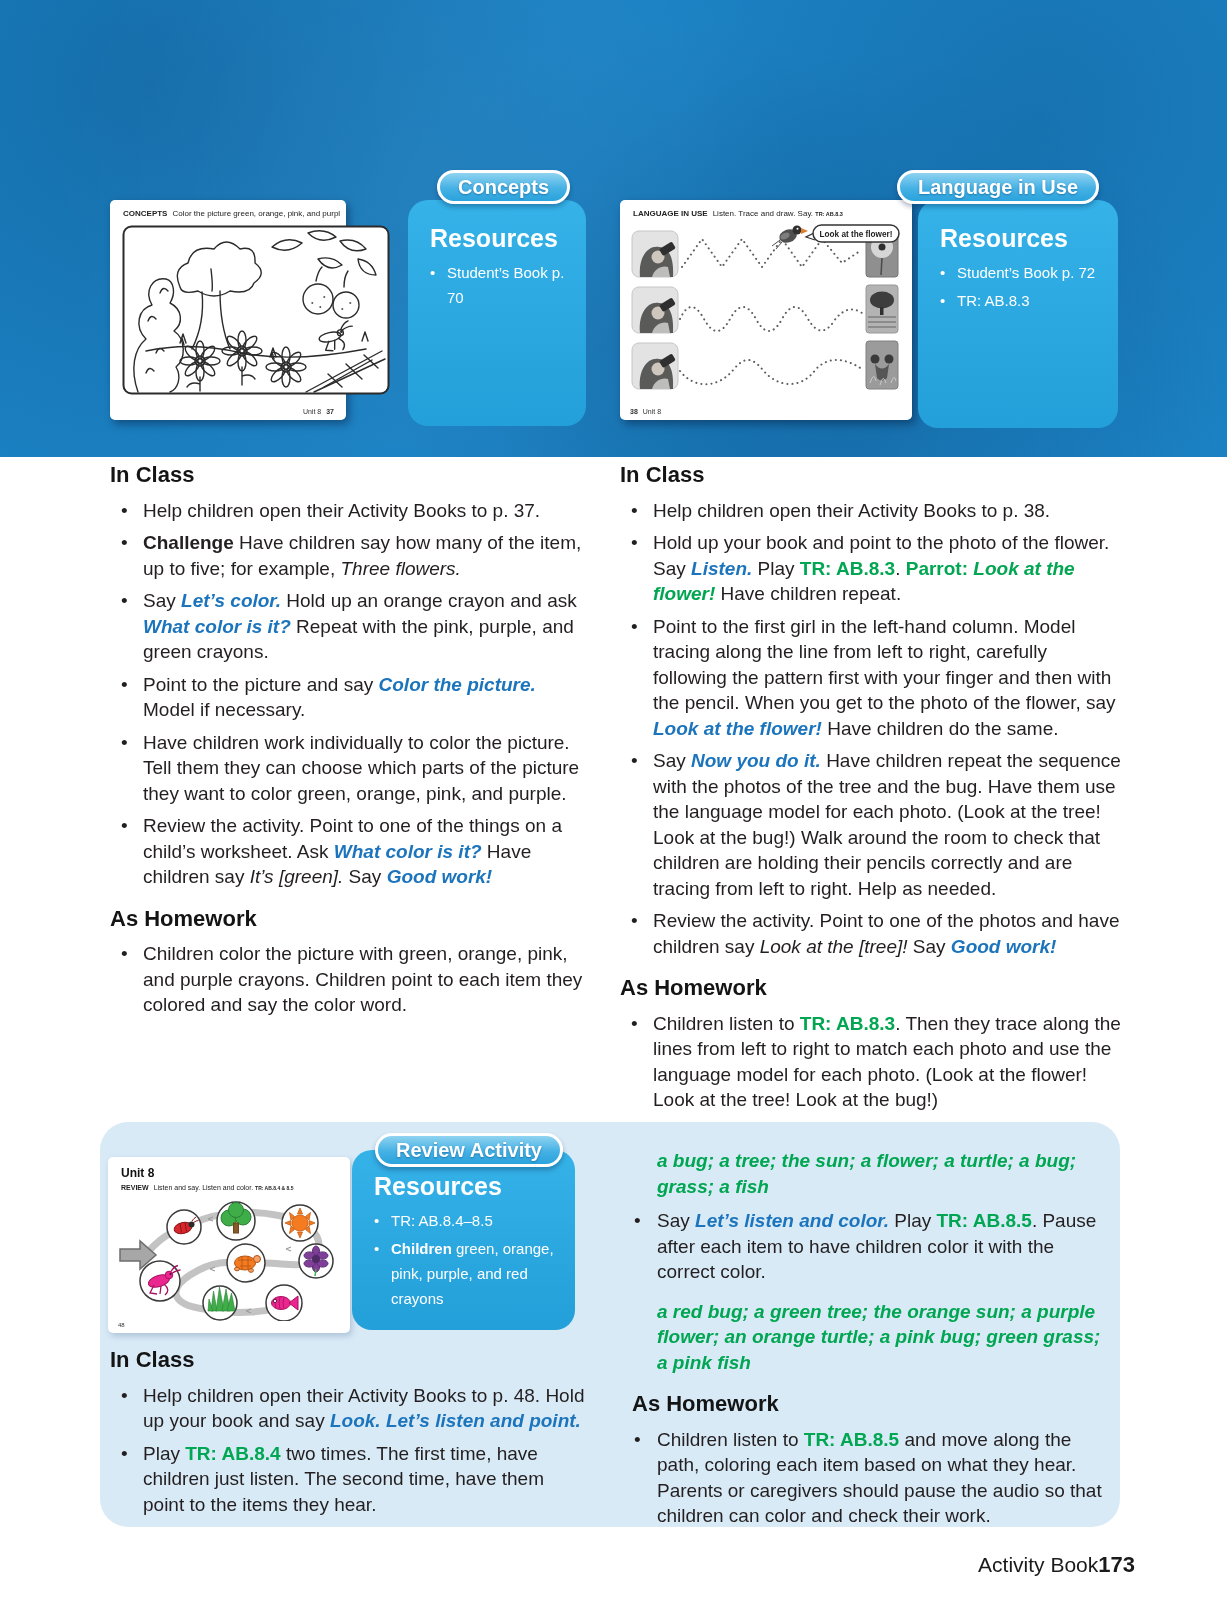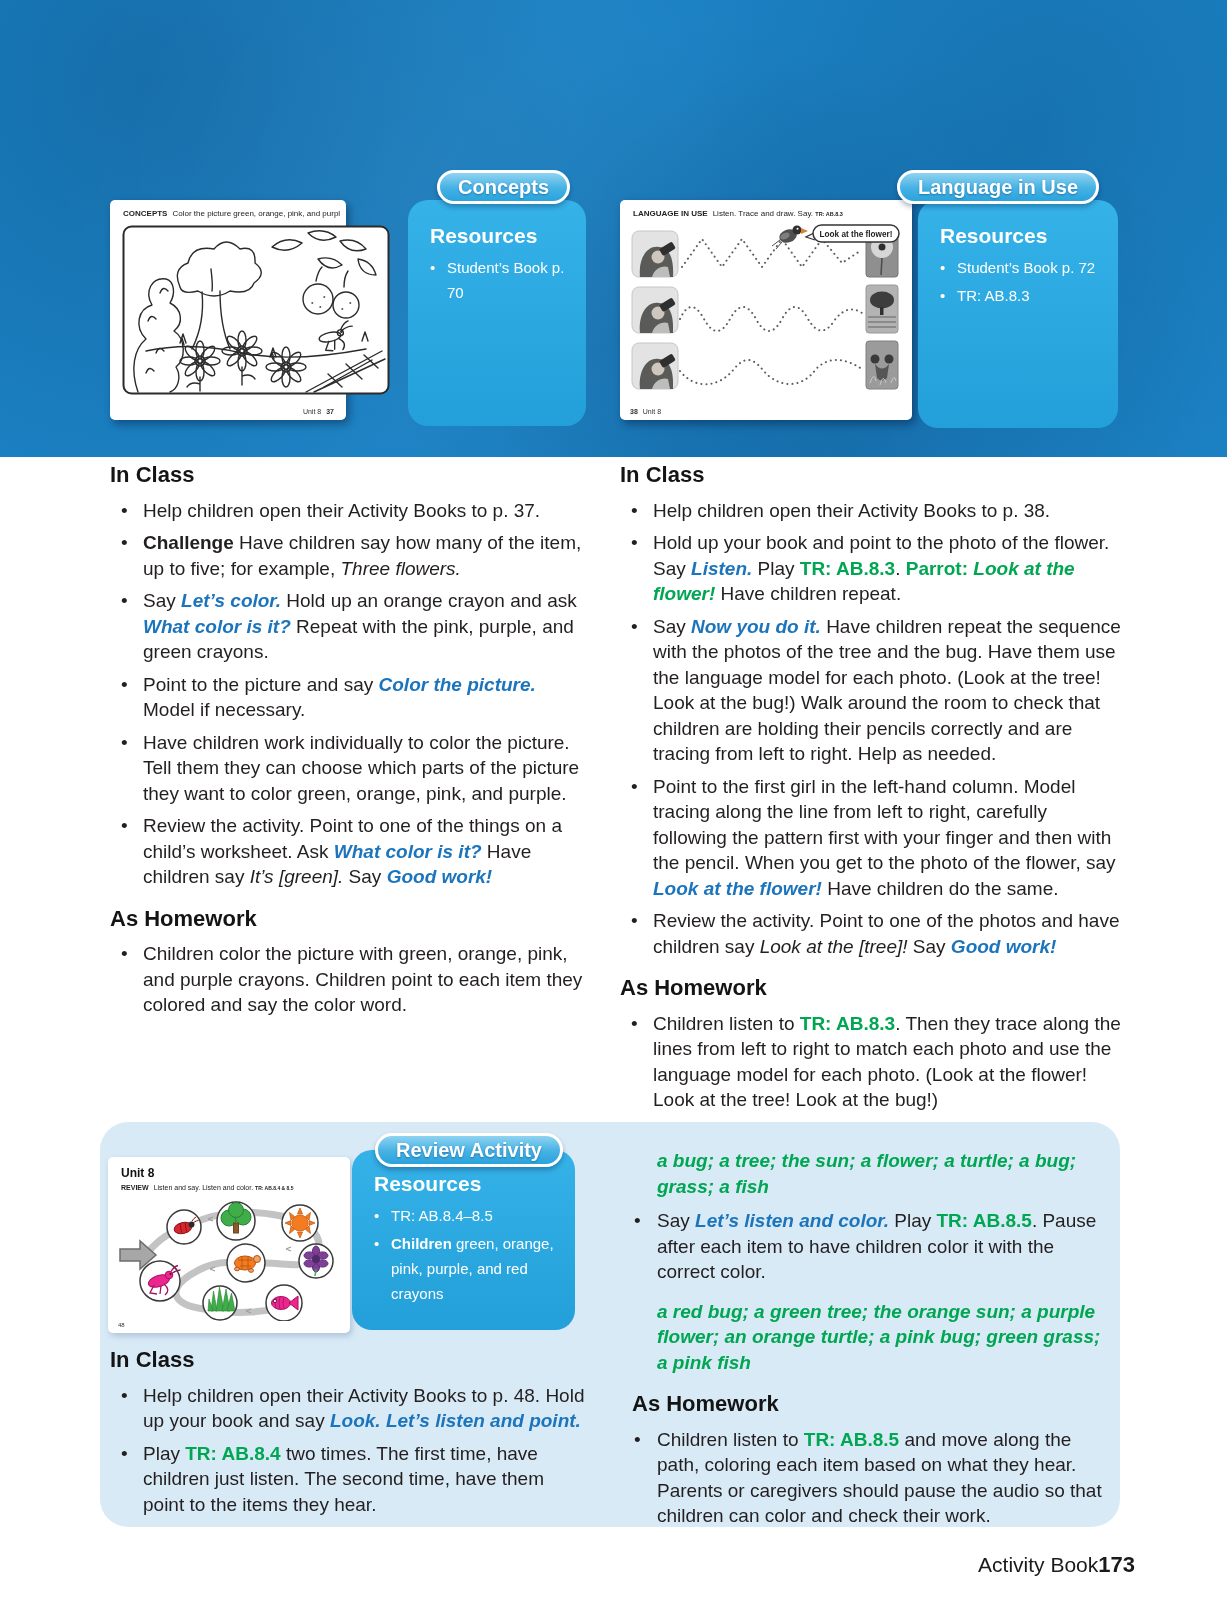--- a/index.html
+++ b/index.html
@@ -44,21 +44,21 @@
   .badge1{left:437px;top:170px;}
   .badge2{left:897px;top:170px;}
   .badge3{left:375px;top:1133px;}
 
   
   .res-box{position:absolute;border-radius:20px;background:linear-gradient(180deg,#35b2e8 0%,#239fd9 100%);
     color:#fff;box-sizing:border-box;padding:24px 10px 0 22px;z-index:2;}
   .res1{left:408px;top:200px;width:178px;height:226px;}
   .res2{left:918px;top:200px;width:200px;height:228px;}
   .res3{left:352px;top:1150px;width:223px;height:180px;padding-top:22px;}
-  .res-title{font-size:21px;font-weight:700;margin-bottom:7px;}
+  .res-title{font-size:25px;font-weight:700;margin-bottom:7px;}
   .res-list{list-style:none;margin:0;padding:0;font-size:15px;line-height:25px;}
   .res-list li{position:relative;padding-left:17px;margin-bottom:3px;}
   .res-list li::before{content:"•";position:absolute;left:0;}
 
   
   .col{position:absolute;font-size:19px;line-height:25.5px;color:#231f20;}
   .col-left{left:110px;top:462px;width:480px;}
   .col-right{left:620px;top:462px;width:502px;}
   .col-bl{left:110px;top:1347px;width:480px;}
   .col-br{left:632px;top:1146px;width:476px;}
@@ -254,22 +254,22 @@
     <ul class="bullets">
       <li><span>Children color the picture with green, orange, pink, and purple crayons. Children point to each item they colored and say the color word.</span></li>
     </ul>
   </div>
 
   <div class="col col-right">
     <h3 class="section-head">In Class</h3>
     <ul class="bullets">
       <li><span>Help children open their Activity Books to p. 38.</span></li>
       <li><span>Hold up your book and point to the photo of the flower. Say </span><span class="rt-blue">Listen.</span><span> Play </span><span class="rt-green">TR: AB.8.3</span><span>. </span><span class="rt-green">Parrot:</span><span> </span><span class="rt-greeni">Look at the flower!</span><span> Have children repeat.</span></li>
+      <li><span>Point to the first girl in the left-hand column. Model tracing along the line from left to right, carefully following the pattern first with your finger and then with the pencil. When you get to the photo of the flower, say </span><span class="rt-blue">Look at the flower!</span><span> Have children do the same.</span></li>
       <li><span>Say </span><span class="rt-blue">Now you do it.</span><span> Have children repeat the sequence with the photos of the tree and the bug. Have them use the language model for each photo. (Look at the tree! Look at the bug!) Walk around the room to check that children are holding their pencils correctly and are tracing from left to right. Help as needed.</span></li>
-      <li><span>Point to the first girl in the left-hand column. Model tracing along the line from left to right, carefully following the pattern first with your finger and then with the pencil. When you get to the photo of the flower, say </span><span class="rt-blue">Look at the flower!</span><span> Have children do the same.</span></li>
       <li><span>Review the activity. Point to one of the photos and have children say </span><span class="rt-i">Look at the [tree]!</span><span> Say </span><span class="rt-blue">Good work!</span></li>
     </ul>
     <h3 class="section-head gap-top">As Homework</h3>
     <ul class="bullets">
       <li><span>Children listen to </span><span class="rt-green">TR: AB.8.3</span><span>. Then they trace along the lines from left to right to match each photo and use the language model for each photo. (Look at the flower! Look at the tree! Look at the bug!)</span></li>
     </ul>
   </div>
 
   <div class="review-panel"></div>
 

